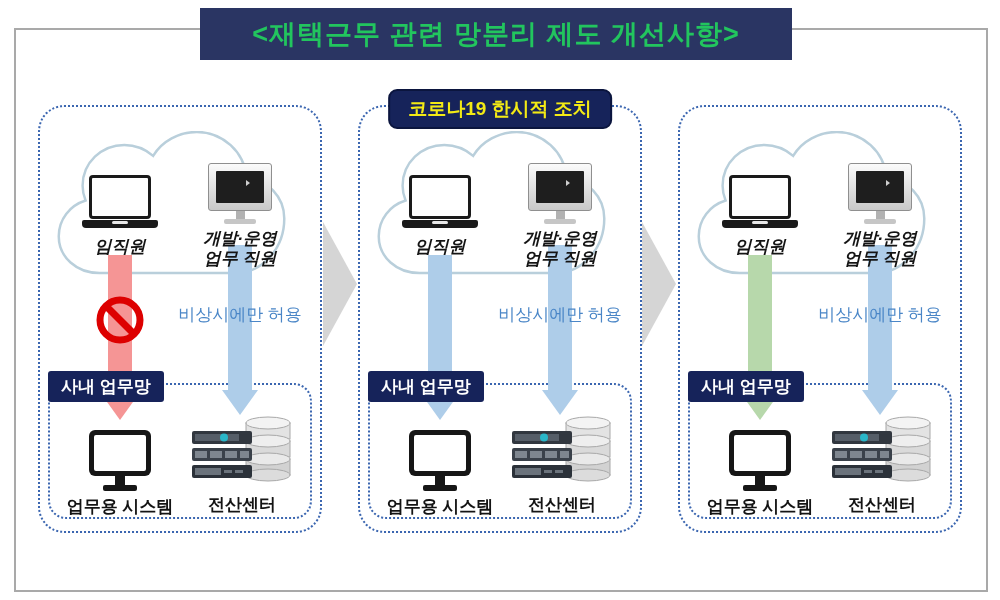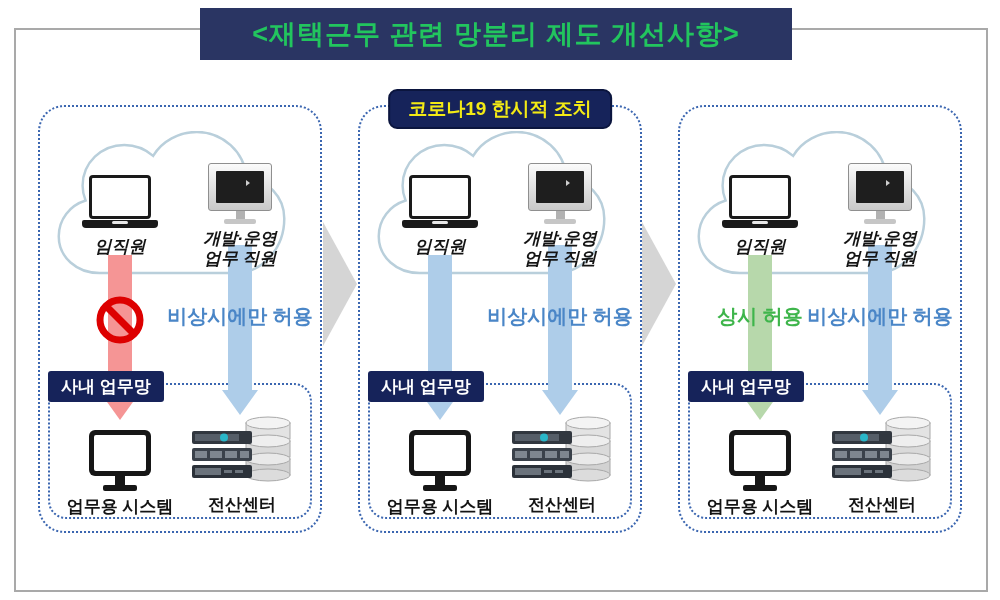--- a/index.html
+++ b/index.html
@@ -51,21 +51,21 @@
   .arrow .shaft{width:24px;margin:0 auto;}
   .arrow .head{width:0;height:0;border-left:18px solid transparent;border-right:18px solid transparent;}
   .arrow-left{left:64px;top:150px;} .arrow-left .shaft{height:140px;}
   .arrow-right{left:184px;top:140px;} .arrow-right .shaft{height:145px;}
   .red .shaft{background:#f59595;} .red .head{border-top:25px solid #f59595;}
   .blue .shaft{background:#aecde9;} .blue .head{border-top:25px solid #aecde9;}
   .green .shaft{background:#b7d8ab;} .green .head{border-top:25px solid #b7d8ab;}
 
   .no-sign{position:absolute;left:57px;top:190px;width:50px;height:50px;z-index:6;}
 
-  .flow-label{position:absolute;top:198px;font-size:20px;font-weight:bold;text-align:center;
+  .flow-label{position:absolute;top:198px;font-size:17px;font-weight:normal;text-align:center;
     white-space:nowrap;z-index:6;}
   .lbl-left{left:0;width:164px;} .lbl-right{left:120px;width:164px;}
   .txt-blue{color:#4a86c7;} .txt-green{color:#3eb54b;}
 
   
   .inner-box{position:absolute;left:10px;top:278px;width:260px;height:132px;
     border:2px dotted #3b66b0;border-radius:18px;z-index:2;}
   .net-tag{position:absolute;left:10px;top:266px;background:#16235a;color:#fff;
     font-size:17px;font-weight:bold;padding:4px 13px;border-radius:3px;white-space:nowrap;z-index:6;}
 
@@ -290,21 +290,20 @@
       <div class="device-label">
         <div>개발·운영</div>
         <div>업무 직원</div>
       </div>
     </div>
 
     <div class="arrow arrow-left green">
       <div class="shaft"></div>
         <div class="head"></div>
     </div>
-    <div class="flow-label lbl-left txt-green">상시 허용</div>
 
     <div class="arrow arrow-right blue">
       <div class="shaft"></div>
         <div class="head"></div>
     </div>
     <div class="flow-label lbl-right txt-blue">비상시에만 허용</div>
 
     <div class="inner-box"></div>
     <div class="net-tag">사내 업무망</div>
 

